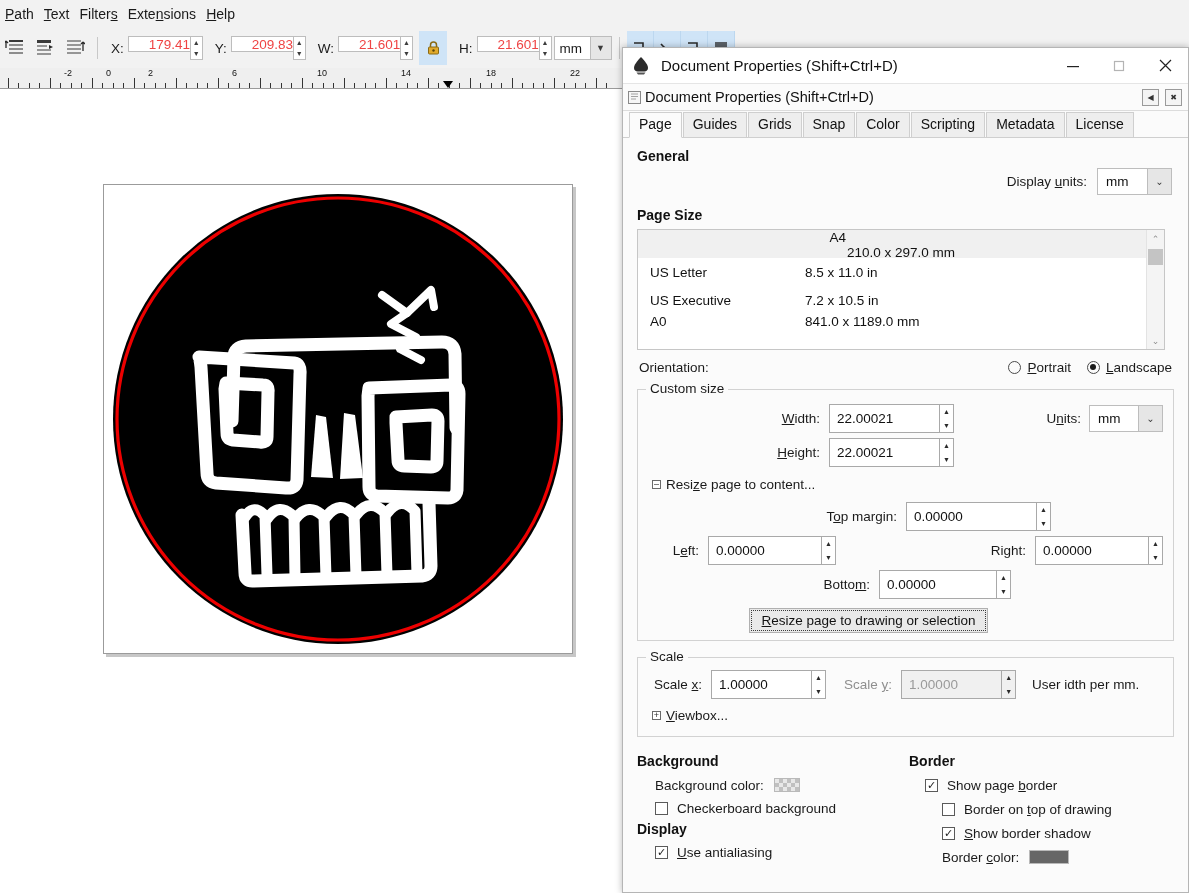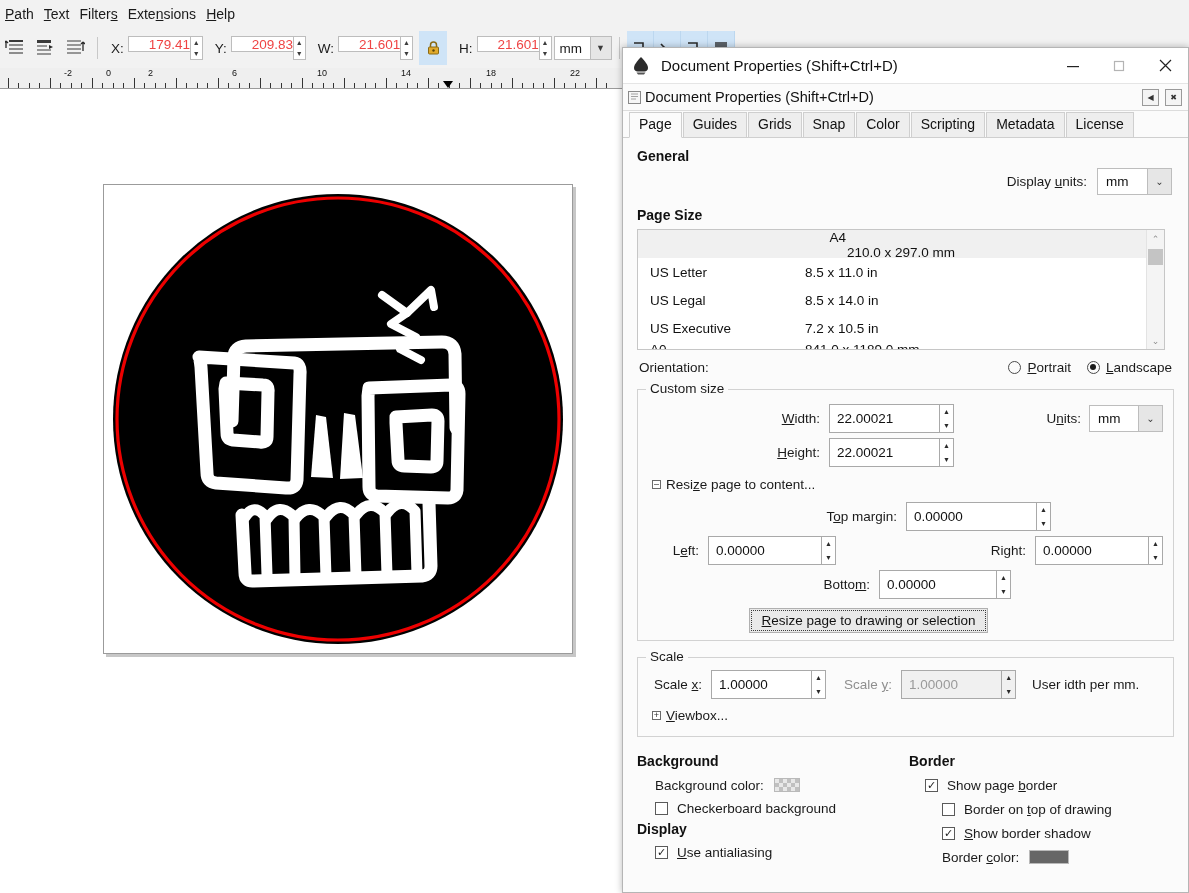--- a/index.html
+++ b/index.html
@@ -589,24 +589,20 @@
       <div id="pagesize-list">
         <div class="ps-row sel">
           <span class="ps-name">A4</span>
           <span class="ps-dim">210.0 x 297.0 mm</span>
         </div>
         <div class="ps-row">
           <span class="ps-name">US Letter</span>
           <span class="ps-dim">8.5 x 11.0 in</span>
         </div>
         <div class="ps-row">
-          <span class="ps-name">US Legal</span>
-          <span class="ps-dim">8.5 x 14.0 in</span>
-        </div>
-        <div class="ps-row">
           <span class="ps-name">US Executive</span>
           <span class="ps-dim">7.2 x 10.5 in</span>
         </div>
         <div class="ps-row" style="height:14px;overflow:hidden">
           <span class="ps-name">A0</span>
           <span class="ps-dim">841.0 x 1189.0 mm</span>
         </div>
         <div id="ps-scroll">
           <div class="sb-arrow">⌃</div>
           <div id="sb-thumb"></div>

